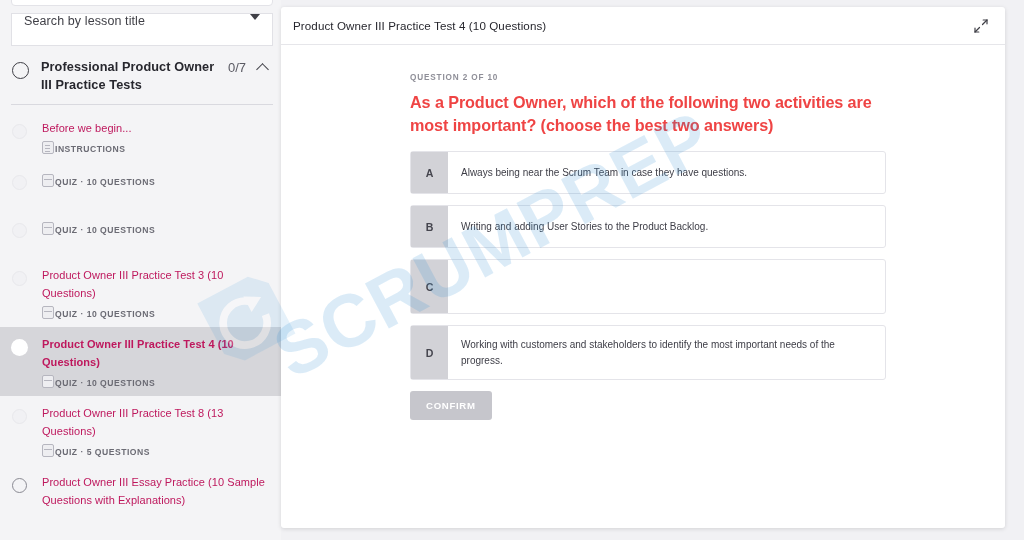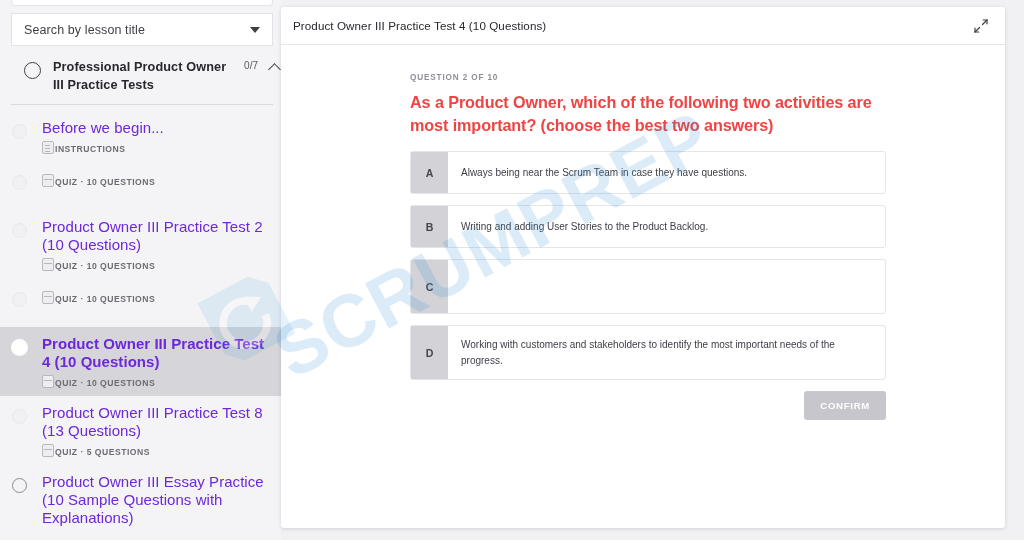--- a/index.html
+++ b/index.html
@@ -24,50 +24,50 @@
     background: #ffffff;
     border: 1px solid #e3e3e8;
     border-radius: 4px;
   }
   .search-box {
     position: absolute; left: 11px; top: 13px;
     width: 262px; height: 33px;
     background: #ffffff;
     border: 1px solid #e1e1e6;
     border-radius: 0;
-    display: flex; align-items: center;
+    display: flex; 
     padding: 0 12px;
   }
   .search-placeholder {
     flex: 1; font-size: 12.5px; color: #3f3f46; letter-spacing: .1px;
   }
   .caret-down {
     width: 0; height: 0;
     border-left: 5px solid transparent;
     border-right: 5px solid transparent;
     border-top: 6px solid #3f3f46;
   }
 
   
   .section-header {
-    position: absolute; left: 12px; top: 58px;
+    position: absolute; left: 0; top: 58px;
     width: 281px; padding: 0 12px 0 0;
     display: flex; align-items: flex-start;
   }
   .sec-circle {
     width: 17px; height: 17px; border-radius: 50%;
     border: 1.6px solid #3f3f46;
     margin: 4px 12px 0 12px; flex: none;
   }
   .sec-title {
     flex: 1; font-size: 12.7px; font-weight: bold; color: #27272e;
     line-height: 18px; letter-spacing: .1px;
   }
   .sec-count {
-    font-size: 10px; color: #5a5a63; margin: 2px 0 1px 8px; flex: none;
+    font-size: 13px; color: #5a5a63; margin: 2px 0 1px 8px; flex: none;
   }
   .chev-up {
     width: 11px; height: 11px; margin: 4px 0 0 12px; flex: none;
     position: relative;
   }
   .chev-up::before {
     content: ""; position: absolute; left: 0; top: 3px;
     width: 8px; height: 8px;
     border-left: 1.5px solid #3f3f46; border-top: 1.5px solid #3f3f46;
     transform: rotate(45deg);
@@ -95,21 +95,21 @@
   .node.faint { border-color: #e8e8ec; background: #f1f1f4; }
   .node.filled { background: #ffffff; border-color: #ffffff;
                  box-shadow: 0 0 0 1px #ffffff; }
   .node.outline { border-color: #8a8a93; background: transparent; }
   .rail {
     position: absolute; left: 19px; top: 20px; bottom: -12px;
     width: 1.5px; background: #c9c9d0;
   }
   .lesson-body { flex: 1; padding-top: 2px; }
   .lesson-title {
-    font-size: 15px; color: #6d28d9; line-height: 18px; letter-spacing: .05px;
+    font-size: 11px; color: #be185d; line-height: 18px; letter-spacing: .05px;
   }
   .lesson-row.active .lesson-title { font-weight: bold; }
   .lesson-meta {
     display: flex; align-items: flex-end; gap: 1px; margin-top: 4px;
   }
   .meta-icon {
     width: 12px; height: 13px; flex: none;
     border: 1px solid #b6b6bf; border-radius: 2px;
     background: #eeeef1; position: relative;
   }
@@ -175,21 +175,21 @@
     display: flex; align-items: center; justify-content: center;
     font-size: 10.6px; font-weight: bold; color: #45454e;
   }
   .opt-text {
     flex: 1;
     display: flex; align-items: center;
     padding: 9px 14px 9px 13px;
     font-size: 10px; color: #3d3d46; line-height: 16px;
   }
 
-  .confirm-row { display: flex; justify-content: flex-end; margin-top: 10px; }
+  .confirm-row { display: flex; margin-top: 10px; }
   .confirm-btn {
     background: #c6c6cc; color: #ffffff;
     border: none; border-radius: 3px;
     font-size: 9.6px; font-weight: bold; letter-spacing: .7px;
     padding: 9px 16px; cursor: default;
     font-family: "Liberation Sans", sans-serif;
   }
 
   
   .watermark {
@@ -262,34 +262,34 @@
           </div>
         </div>
       </div>
 
       <div class="lesson-row">
         <div class="marker-col">
           <span class="node faint"></span>
           <span class="rail"></span>
         </div>
         <div class="lesson-body">
-          <div class="lesson-title">Product Owner III Practice Test 2 (10 Questions)</div>
           <div class="lesson-meta">
             <span class="meta-icon quiz"></span>
             <span class="meta-text">QUIZ · 10 QUESTIONS</span>
           </div>
         </div>
       </div>
 
       <div class="lesson-row">
         <div class="marker-col">
           <span class="node faint"></span>
           <span class="rail"></span>
         </div>
         <div class="lesson-body">
+          <div class="lesson-title">Product Owner III Practice Test 3 (10 Questions)</div>
           <div class="lesson-meta">
             <span class="meta-icon quiz"></span>
             <span class="meta-text">QUIZ · 10 QUESTIONS</span>
           </div>
         </div>
       </div>
 
       <div class="lesson-row active">
         <div class="marker-col">
           <span class="node filled"></span>

